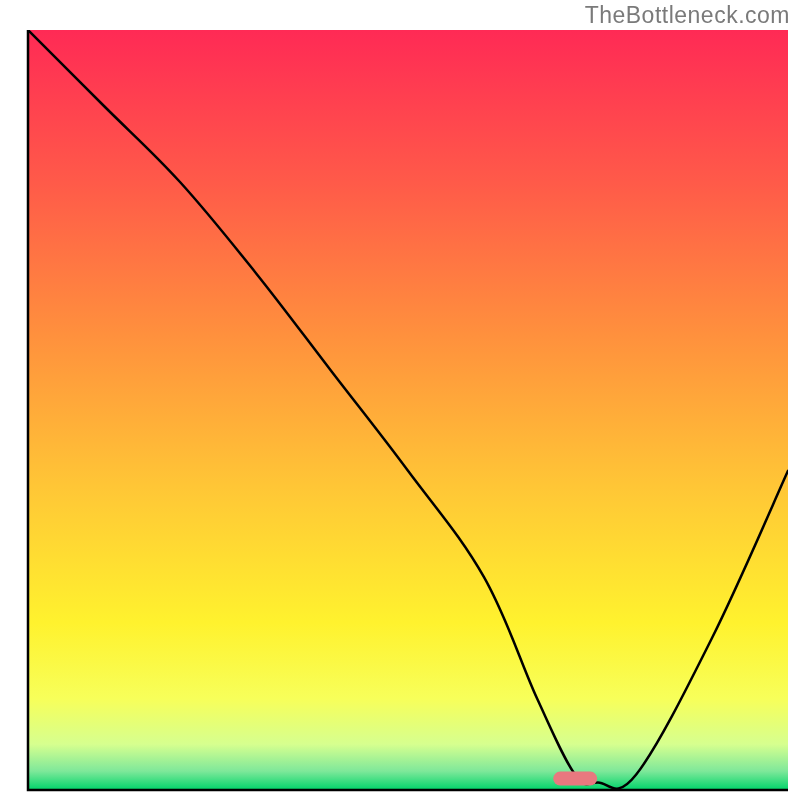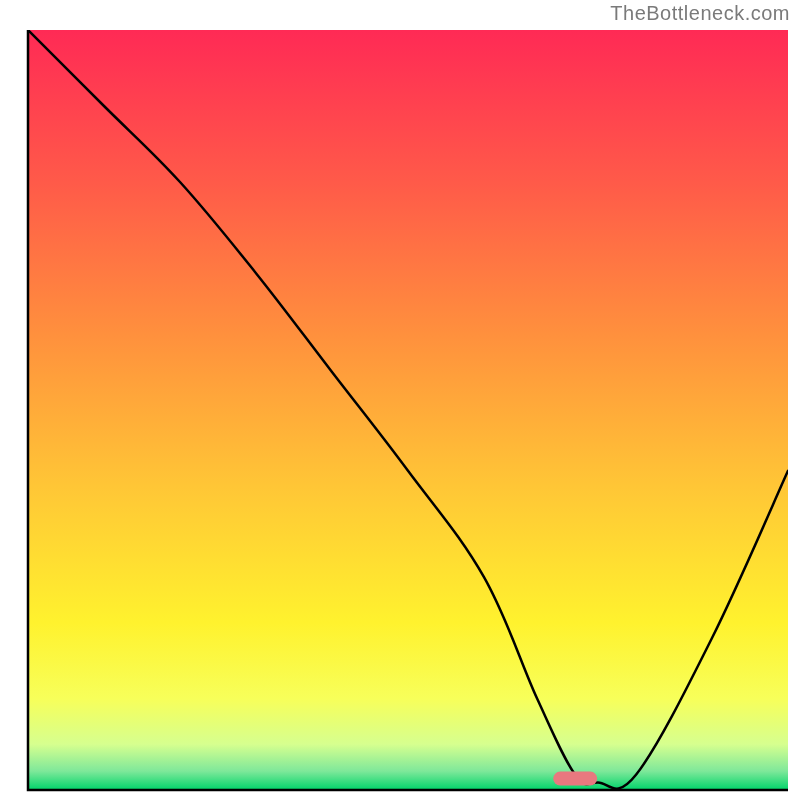--- a/index.html
+++ b/index.html
@@ -13,21 +13,21 @@
   }
   .container {
     position: relative;
     width: 800px;
     height: 800px;
   }
   .watermark {
     position: absolute;
     top: 2px;
     right: 10px;
-    font-size: 20px;
+    font-size: 23px;
     color: #7a7a7a;
     font-weight: 500;
     letter-spacing: 0.5px;
     z-index: 10;
   }
   svg.plot {
     position: absolute;
     left: 0;
     top: 0;
     width: 800px;

